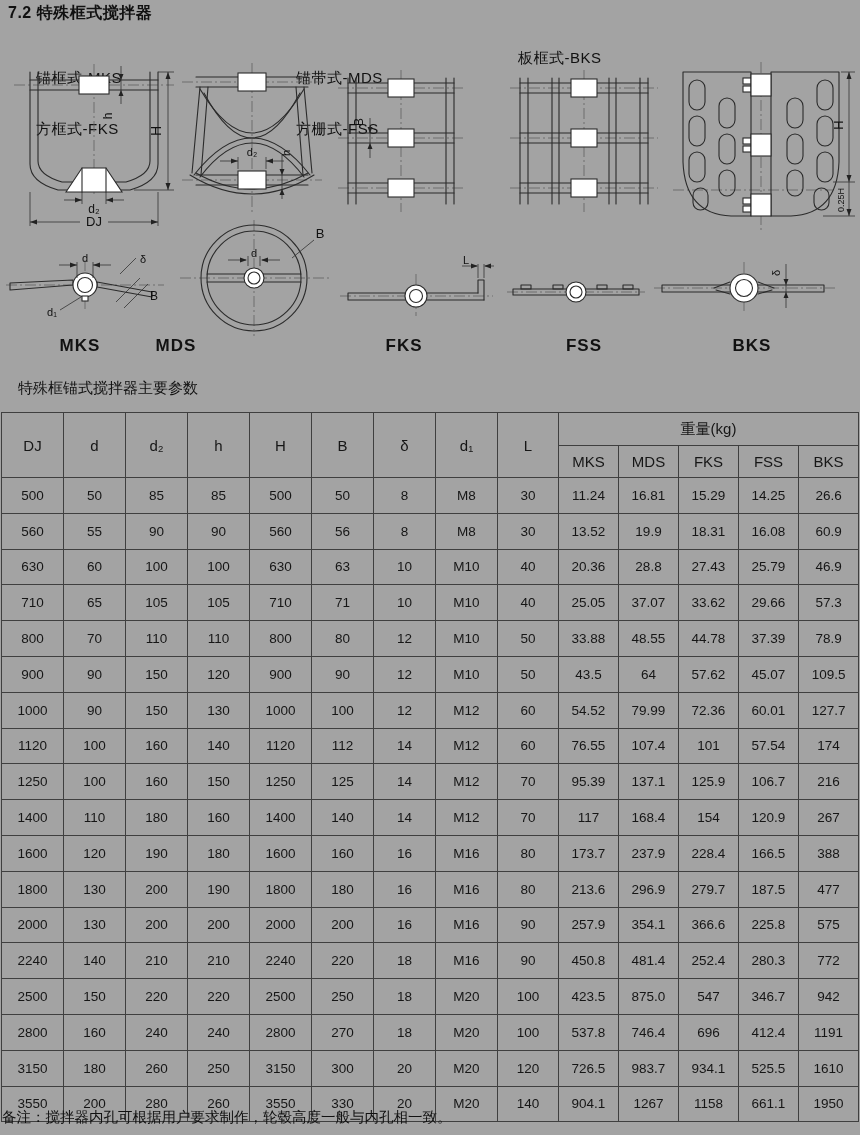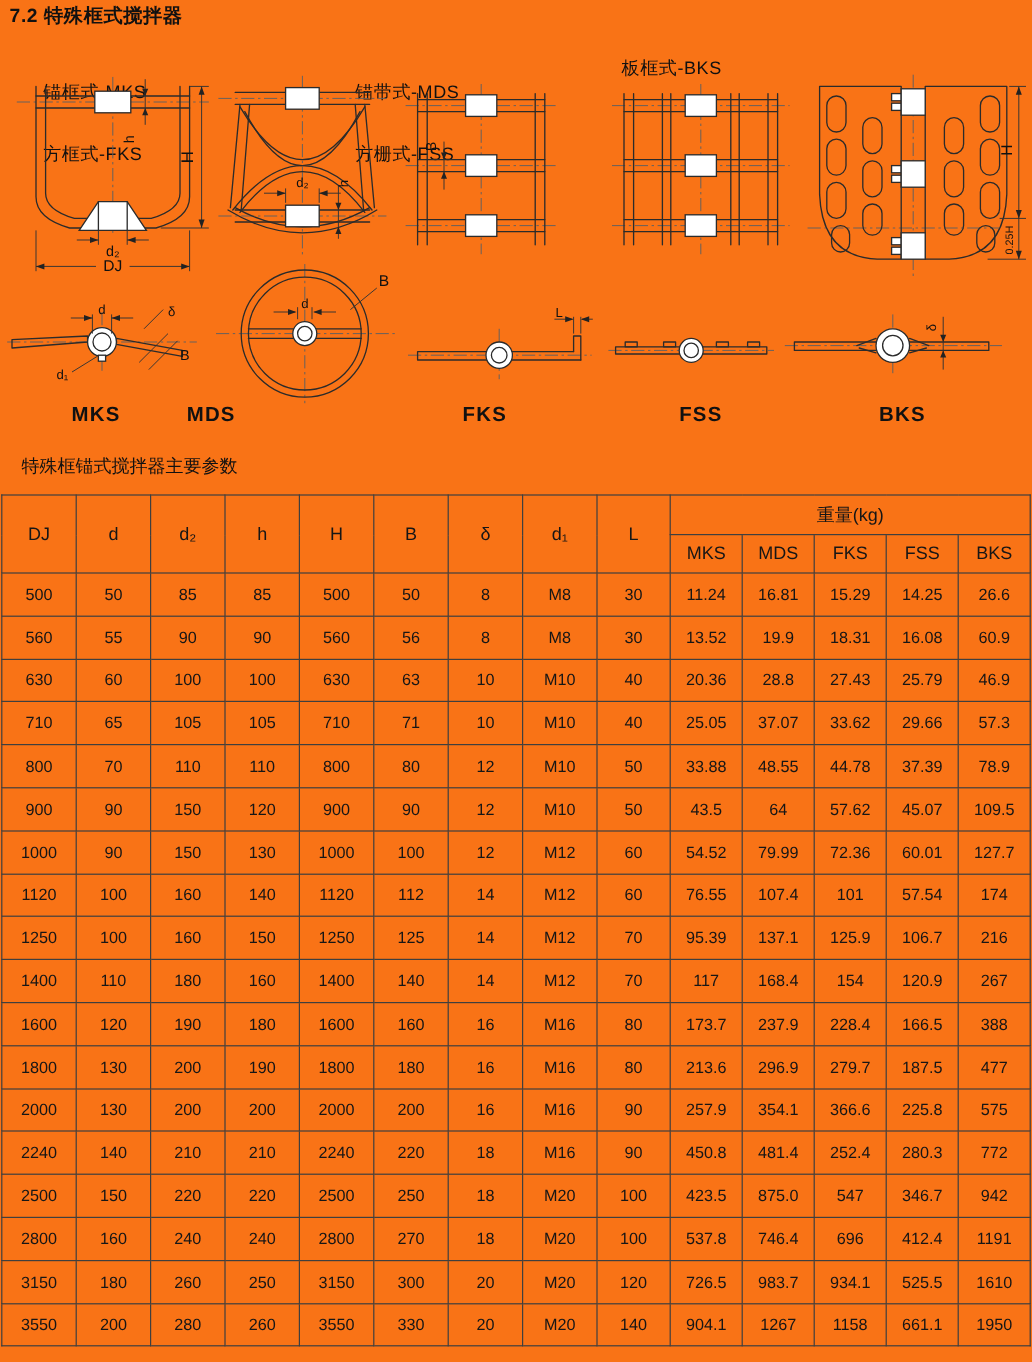--- a/index.html
+++ b/index.html
@@ -1,16 +1,16 @@
 <!DOCTYPE html>
 <html><head>
 <meta charset="utf-8">
 <style>
   html,body{margin:0;padding:0;background:#fff;}
-  #page{position:relative;width:860px;height:1135px;background:#f97316;overflow:hidden;
+  #page{position:relative;width:860px;height:1135px;background:#a3a3a3;overflow:hidden;
         font-family:"Liberation Sans",sans-serif;color:#111;}
   .abs{position:absolute;}
   #doc-title{left:8px;top:3px;font-size:16px;font-weight:bold;letter-spacing:.5px;}
   .variant-label{font-size:15px;line-height:17px;letter-spacing:.5px;white-space:pre;}
   #table-title{left:18px;top:379px;font-size:15px;}
   #note{left:2px;top:1108px;font-size:14.5px;}
   .caption{font-size:17px;font-weight:600;letter-spacing:1px;width:56px;text-align:center;}
 
   table{border-collapse:collapse;table-layout:fixed;width:857px;}
   th,td{border:1px solid #3f3f3f;text-align:center;vertical-align:middle;
@@ -568,14 +568,15 @@
             <td>904.1</td>
             <td>1267</td>
             <td>1158</td>
             <td>661.1</td>
             <td>1950</td>
           </tr>
         </tbody>
     </table>
   </div>
 
+  <div class="abs" id="note">备注：搅拌器内孔可根据用户要求制作，轮毂高度一般与内孔相一致。</div>
 
 </div>
 
 </body></html>

